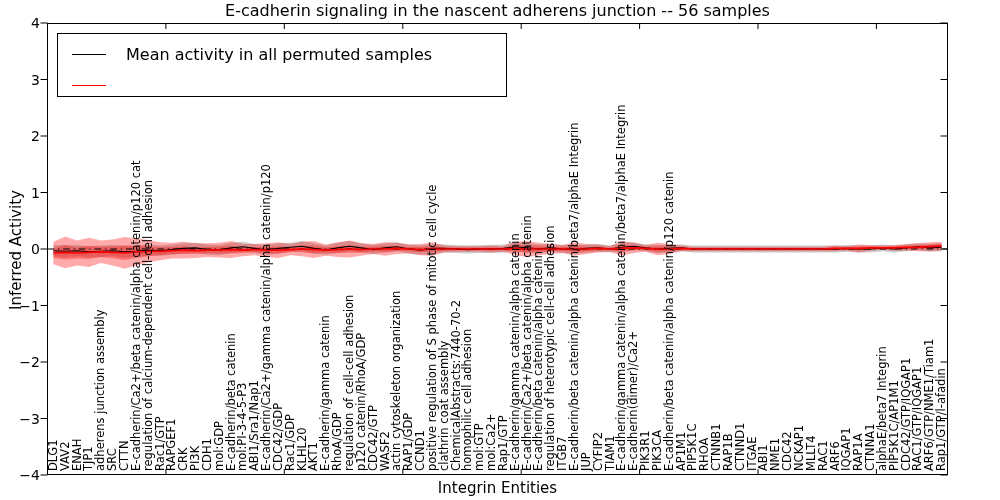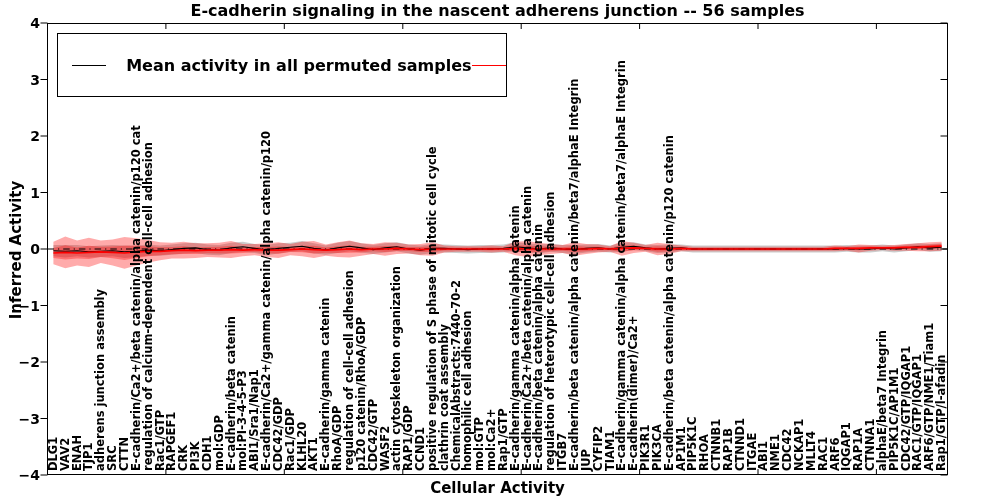--- a/index.html
+++ b/index.html
@@ -1,20 +1,19 @@
 <!DOCTYPE html>
 <html><head>
 <meta charset="utf-8">
 <style>
   html,body { margin:0; padding:0; background:#ffffff; }
   .fig {
     position:relative; width:1000px; height:500px; background:#ffffff;
     font-family:"DejaVu Sans","Liberation Sans",sans-serif; color:#000;
     overflow:hidden;
-    font-weight:bold;
   }
   .title {
     position:absolute; top:1px; left:47px; width:901px;
     text-align:center; font-size:16px; white-space:nowrap;
   }
   .plot {
     position:absolute; left:47px; top:23px; width:901px; height:452px;
     border:1px solid #000; box-sizing:border-box; background:transparent;
   }
   svg.chart { position:absolute; left:0; top:0; width:1000px; height:500px; }
@@ -30,21 +29,21 @@
     position:absolute; width:34px; left:6px; text-align:right;
     font-size:14px; line-height:16px;
   }
   .xt {
     position:absolute; font-size:11.5px; line-height:11px; white-space:nowrap;
     transform-origin:0 0; transform:rotate(-90deg);
   }
   .legend {
     position:absolute; left:57px; top:33px; width:450px; height:64px;
     border:1px solid #000; background:#fff; box-sizing:border-box;
-    display:flex; flex-direction:row; justify-content:space-around;
+    display:flex; flex-direction:column; justify-content:space-around;
     padding-left:14px; z-index:5;
   }
   .legend-row { display:flex; align-items:center; gap:20px; font-size:16px; }
   .legend-line { width:34px; height:0; border-top:1.7px solid #000; flex:0 0 34px; }
 </style>
 </head>
 <body>
 
 <div class="fig">
   <div class="title">E-cadherin signaling in the nascent adherens junction -- 56 samples</div>
@@ -181,14 +180,14 @@
     </div>
   <div class="legend" id="legend-box">
       <div class="legend-row">
         <span class="legend-line" style="border-top-color: rgb(0, 0, 0);"></span>
         <span>Mean activity in all permuted samples</span>
       </div>
       <div class="legend-row">
         <span class="legend-line" style="border-top-color: rgb(255, 0, 0);"></span>
       </div>
     </div>
-  <div class="xlabel">Cellular Activity</div>
+  <div class="xlabel">Integrin Entities</div>
 </div>
 
 </body></html>

